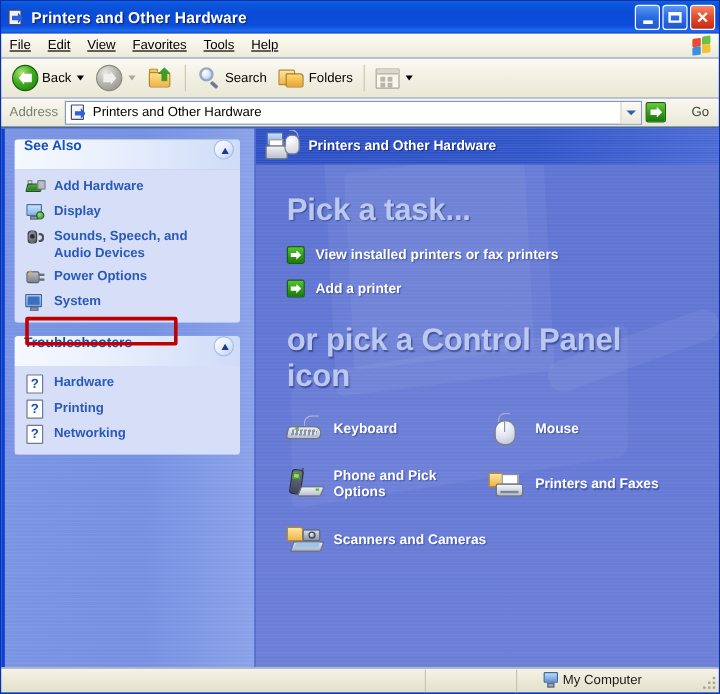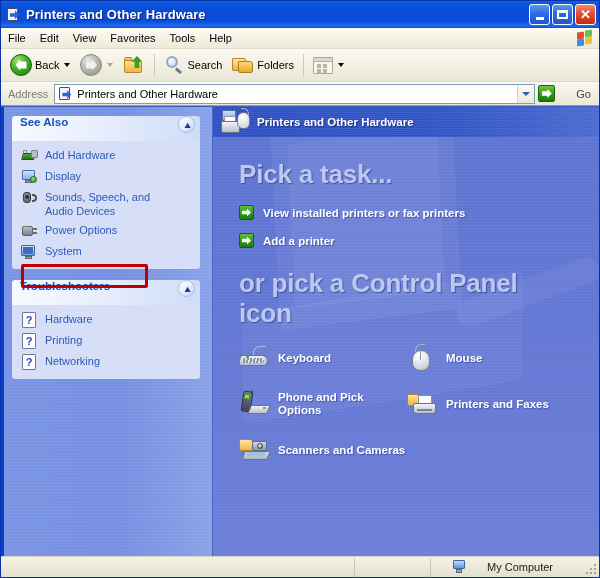--- a/index.html
+++ b/index.html
@@ -80,21 +80,21 @@
   
   .menubar {
     height: 21px; flex: 0 0 21px;
     background: linear-gradient(to bottom, #fdfdf6 0%, #f4f2e4 55%, #ecead9 100%);
     display: flex; align-items: center;
     border-bottom: 1px solid #e0dcc8;
     position: relative;
   }
   .menu-item {
     font-size: 11px; color: #000;
-    padding: 2px 7px; cursor: default; white-space: nowrap;
+    padding: 2px 7px; cursor: default; white-space: nowrap; text-decoration: underline;
   }
   .win-flag {
     position: absolute; right: 5px; top: 1px;
     width: 19px; height: 18px;
   }
   .flag-q { position: absolute; width: 7px; height: 7px; border-radius: 1px; }
   .fq1 { left: 2px; top: 3px;  background: #e84a32; transform: skewY(-8deg); }
   .fq2 { left: 10px; top: 1px; background: #6ec04a; transform: skewY(-8deg); }
   .fq3 { left: 2px; top: 10px; background: #3a8fe0; transform: skewY(-8deg); }
   .fq4 { left: 10px; top: 8px; background: #f2c233; transform: skewY(-8deg); }
@@ -260,21 +260,21 @@
   .panel-body {
     background: #d6dff7; padding: 7px 8px 9px 9px;
   }
 
   .sb-row {
     display: flex; align-items: flex-start; gap: 7px;
     margin-bottom: 5px; position: relative; cursor: default;
   }
   .sb-row:last-child { margin-bottom: 0; }
   .sb-label {
-    font-size: 11px; color: #2a5ab8; line-height: 14px;
+    font-size: 11px; color: #2a5ab8; line-height: 14px; font-weight: bold;
   }
   .sb-icon { width: 17px; height: 16px; flex: 0 0 17px; position: relative; margin-top: 0px; }
 
   
   .hl-box {
     position: absolute; left: 20px; top: 157px;
     width: 127px; height: 24px;
     border: 3px solid #c00000; border-radius: 2px;
     pointer-events: none; z-index: 5;
   }
@@ -477,21 +477,21 @@
   .statusbar {
     height: 21px; flex: 0 0 21px;
     background: linear-gradient(to bottom, #f5f3e8 0%, #ece9d8 50%, #e2dfcb 100%);
     border-top: 1px solid #d4d0bb;
     display: flex; align-items: center; position: relative;
   }
   .st-cell { height: 19px; border-right: 1px solid #c9c5b0; }
   .st-cell1 { flex: 1 1 auto; }
   .st-cell2 { flex: 0 0 76px; }
   .st-cell3 {
-    flex: 0 0 168px; display: flex; align-items: center; gap: 20px; padding-left: 21px;
+    flex: 0 0 168px; display: flex; align-items: center; gap: 2px; padding-left: 21px;
     border-right: none;
   }
   .st-pc { width: 15px; height: 14px; position: relative; flex: 0 0 15px; }
   .pc-mon { position:absolute; left:1px; top:0px; width:12px; height:9px;
     background: linear-gradient(to bottom,#bcdcf8,#5f95dc); border:1px solid #40679f; border-radius:1px; }
   .pc-base { position:absolute; left:4px; top:9px; width:6px; height:4px; background:#9aa6b8; border:1px solid #5c687a; }
   .st-label { font-size: 11px; color: #1b1b1b; }
   .grip { position: absolute; right: 2px; bottom: 2px; width: 11px; height: 11px; }
   .grip i { position: absolute; width: 2px; height: 2px; background: #a8a493; }
 </style>

